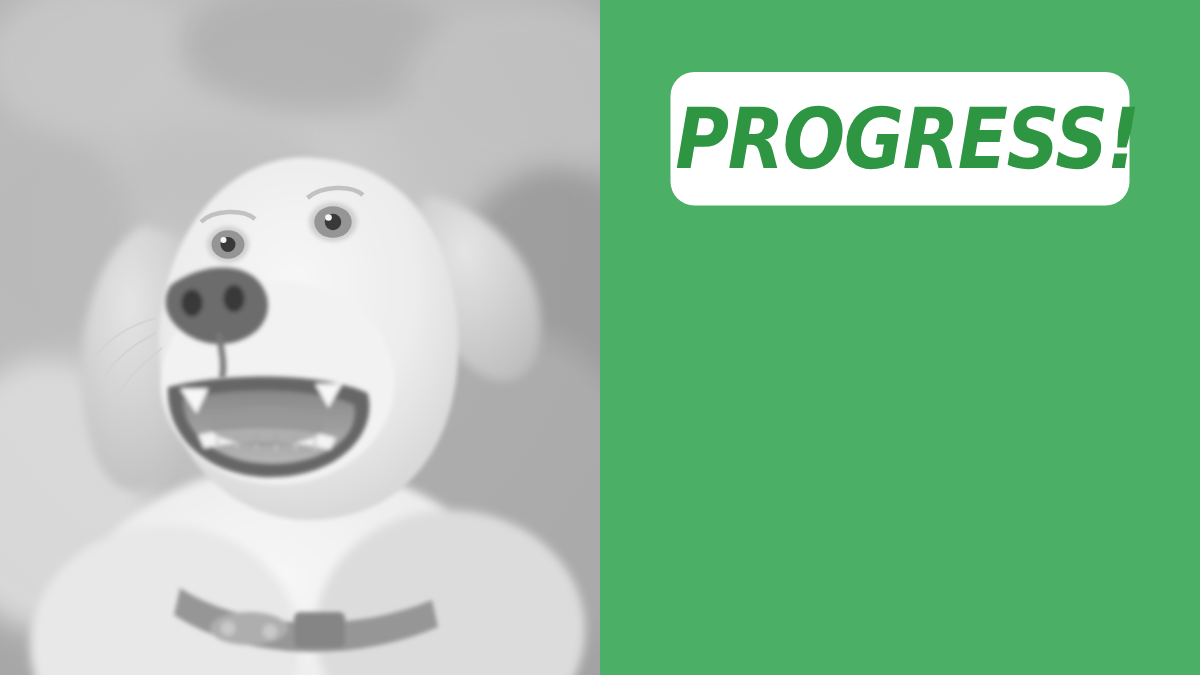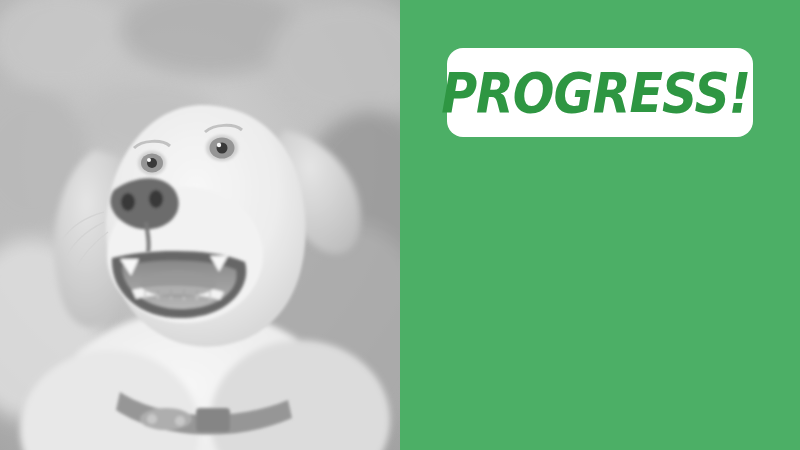--- a/index.html
+++ b/index.html
@@ -51,21 +51,21 @@
   .title-card {
     position: absolute;
     left: 47px;
     top: 48px;
     width: 306px;
     height: 89px;
     background: #ffffff;
     border-radius: 16px;
     display: flex;
     align-items: center;
-    justify-content: flex-end;
+    justify-content: flex-start;
   }
   .title-text {
     font-family: "DejaVu Sans", sans-serif;
     font-weight: bold;
     font-style: italic;
     font-size: 50px;
     line-height: 1;
     letter-spacing: -1px;
     color: #2E9642;
     transform: scaleY(1.12) scaleX(0.98);

